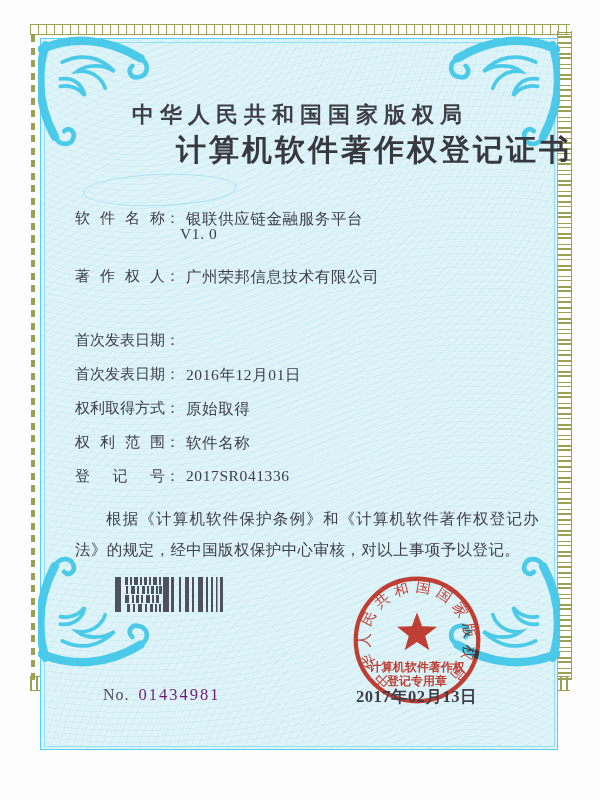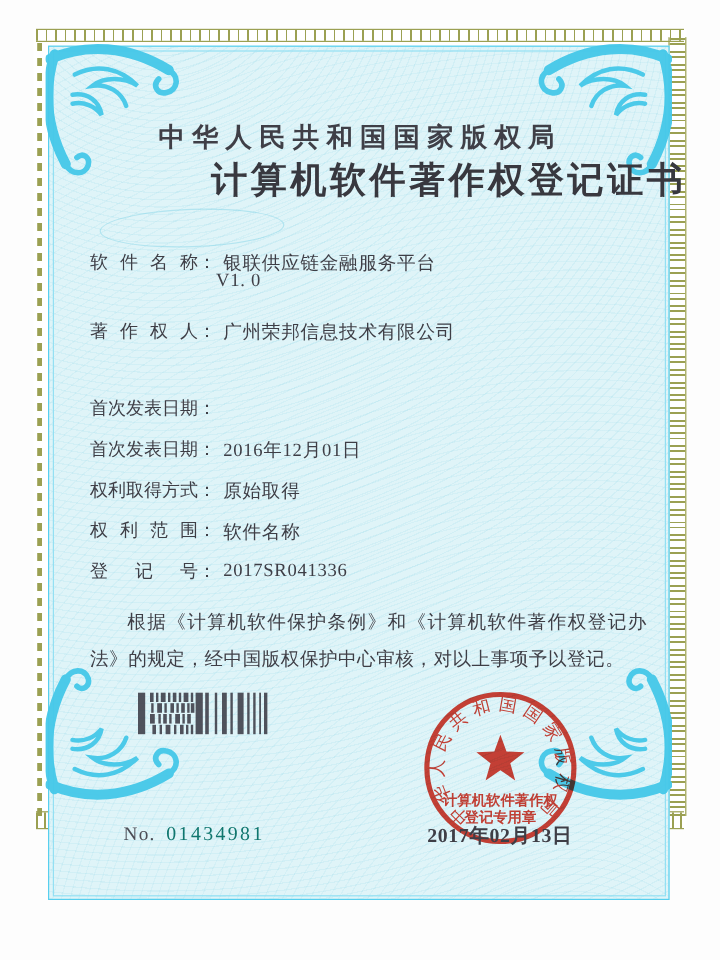--- a/index.html
+++ b/index.html
@@ -54,21 +54,21 @@
 
   .statement{position:absolute;left:47px;top:480px;width:464px;font-size:15.5px;line-height:30.5px;
     color:#3e3e46;text-indent:2em;letter-spacing:.4px;text-align:justify;}
 
   .barcode{position:absolute;left:87px;top:553px;width:108px;height:35px;}
 
   .seal{position:absolute;left:322px;top:549px;width:134px;height:134px;mix-blend-mode:multiply;opacity:.93;}
   .sealdate{position:absolute;left:328px;top:662px;font-size:16.5px;font-weight:700;color:#3e3e46;letter-spacing:.5px;}
 
   .serial{position:absolute;left:75px;top:661px;font-size:16px;color:#4c4c55;letter-spacing:1px;}
-  .serial .num{color:#0f766e;margin-left:9px;font-size:16.5px;letter-spacing:2px;}
+  .serial .num{color:#701a75;margin-left:9px;font-size:16.5px;letter-spacing:2px;}
 </style>
 </head>
 <body>
 
 <div class="card">
 
   <div class="edge edge-top"></div>
   <div class="edge edge-bottom"></div>
   <div class="edge edge-left"></div>
   <div class="edge edge-right"></div>

